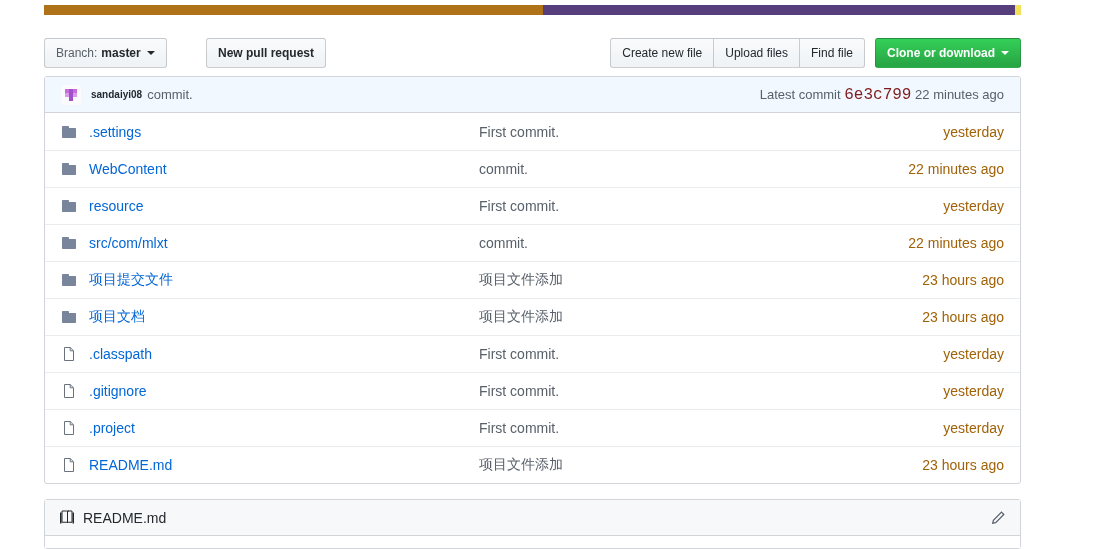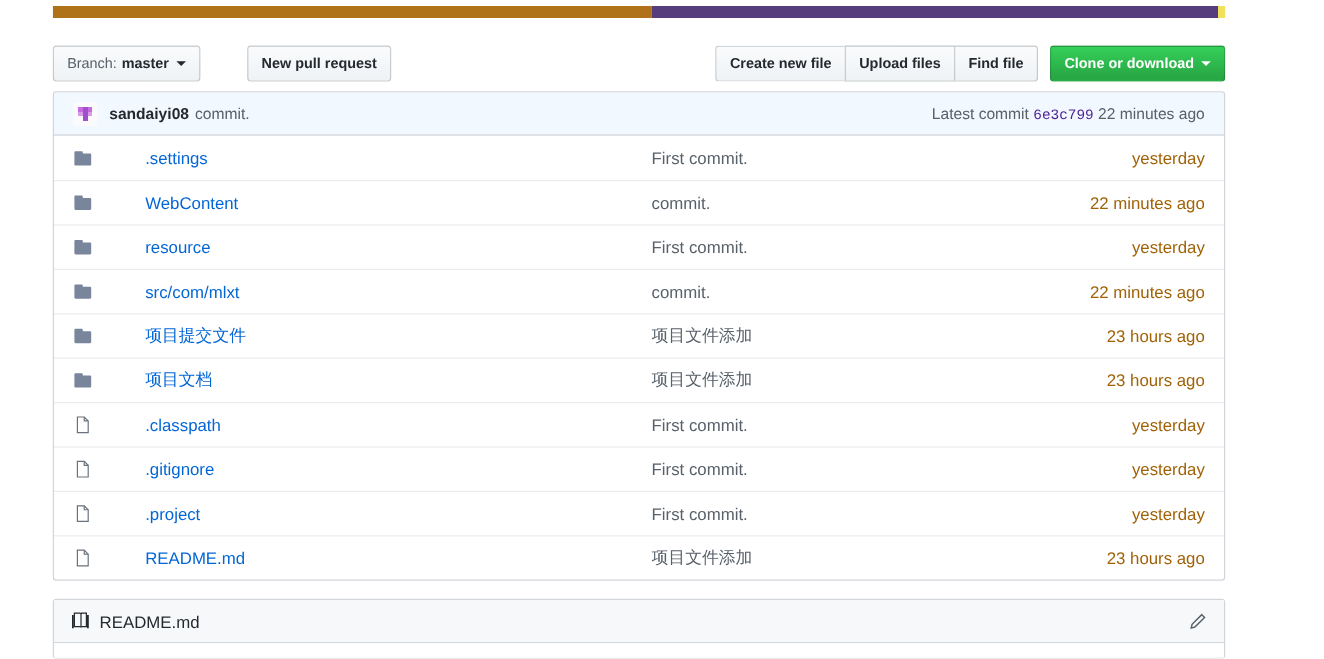--- a/index.html
+++ b/index.html
@@ -98,21 +98,21 @@
     position: absolute;
     right: 0;
     top: 0;
     display: flex;
     align-items: center;
   }
   .btn-group { display: flex; }
   .btn-group .btn {
     border-radius: 0;
     border-right-width: 0;
-    font-weight: 700;
+    font-weight: 400;
   }
   .btn-group .btn:first-child { border-radius: 3px 0 0 3px; }
   .btn-group .btn:last-child { border-radius: 0 3px 3px 0; border-right-width: 1px; }
   .btn-clone {
     margin-left: 10px;
     color: #ffffff;
     background-color: #28a745;
     background-image: linear-gradient(-180deg, #34d058 0%, #28a745 90%);
     border-color: rgba(27,31,35,0.2);
     font-weight: 700;
@@ -144,48 +144,47 @@
     width: 20px; height: 20px;
     flex: 0 0 20px;
     border-radius: 3px;
     margin-right: 10px;
     background: #fafafa;
     overflow: hidden;
   }
   .author {
     color: #24292e;
     font-weight: 700;
-    font-size: 13px;
+    font-size: 10px;
   }
   .commit-msg-head {
     color: #586069;
     font-size: 13px;
     margin-left: 5px;
   }
   .commit-meta {
     margin-left: auto;
     color: #586069;
     font-size: 13px;
     white-space: nowrap;
   }
   .sha {
     font-family: "Liberation Mono", monospace;
-    font-size: 12px;
-    color: #4c1d95;
+    font-size: 16px;
+    color: #7f1d1d;
   }
 
   .frow {
     display: flex;
     align-items: center;
     height: 37px;
     border-top: 1px solid #eaecef;
     padding: 0 16px;
     box-sizing: border-box;
     font-size: 14px;
-    gap: 32px;
   }
   .frow:first-of-type { border-top: none; }
   .fic {
     flex: 0 0 20px;
     width: 20px;
     height: 16px;
     display: flex;
     align-items: center;
     justify-content: flex-start;
     margin-right: 8px;

